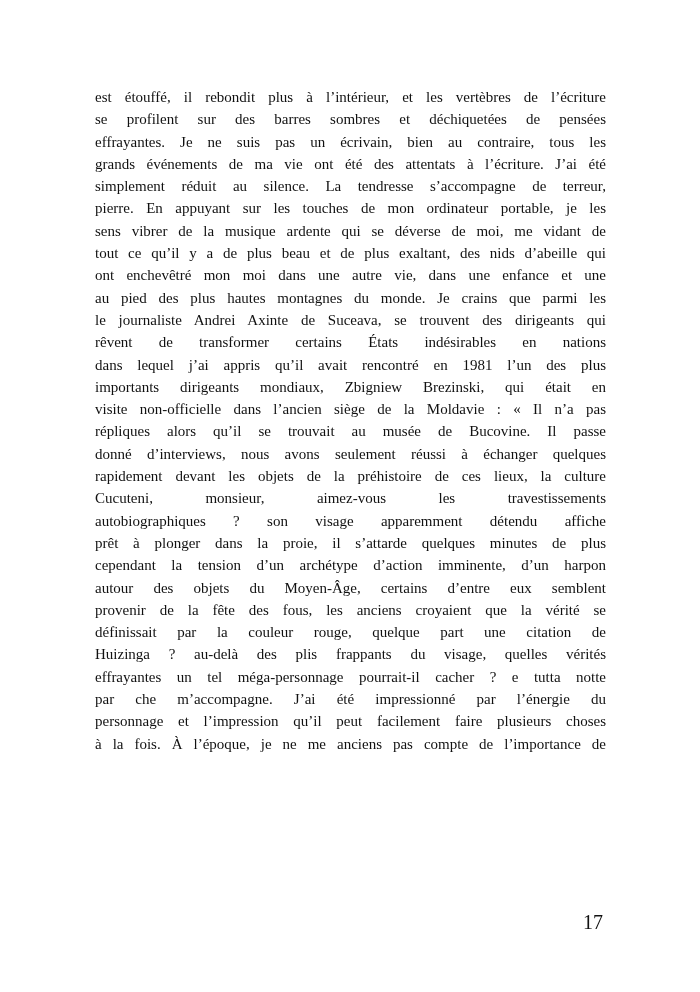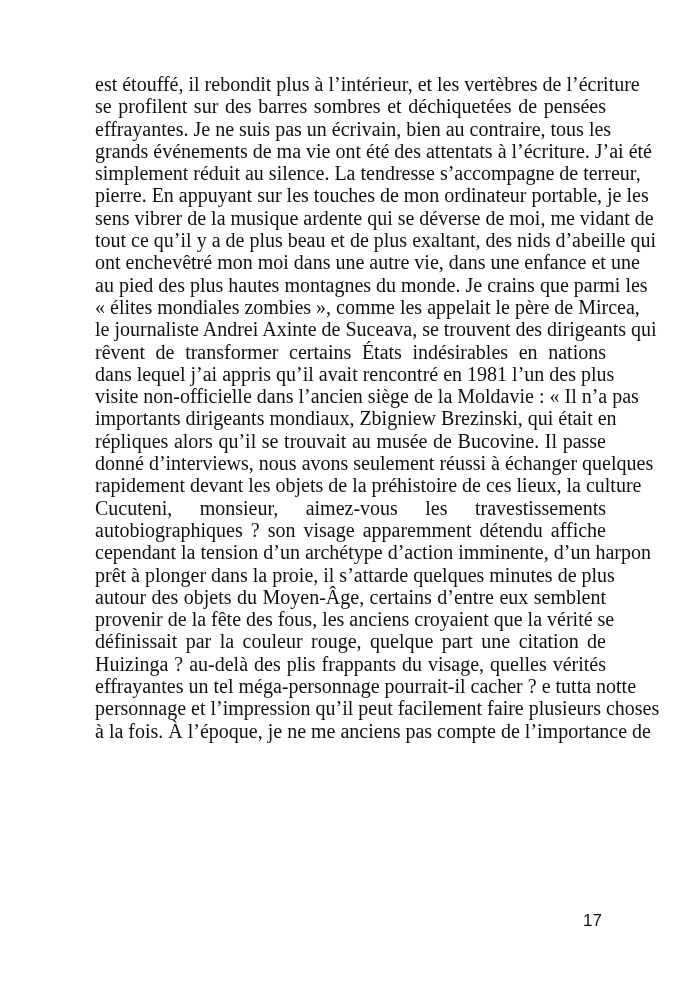--- a/index.html
+++ b/index.html
@@ -1,62 +1,62 @@
 <!DOCTYPE html>
 <html><head>
 <meta charset="utf-8">
 <style>
   html, body { margin: 0; padding: 0; background: #ffffff; }
   body { width: 700px; height: 992px; position: relative; overflow: hidden; }
   .page { position: absolute; left: 0; top: 0; width: 700px; height: 992px; background: #ffffff; }
   .text-block {
-    position: absolute; left: 95px; top: 73px; width: 511px;
-    font-family: "Liberation Serif", serif; font-size: 20px; line-height: 22.3px;
+    position: absolute; left: 95px; top: 86px; width: 511px;
+    font-family: "Liberation Serif", serif; font-size: 15px; line-height: 22.3px;
     color: #111111;
   }
   .line {
     display: block; height: 22.3px; white-space: nowrap;
     text-align: justify; text-align-last: justify;
   }
   .line b { font-weight: normal; }
   .page-number {
     position: absolute; left: 583px; top: 911px;
-    font-family: Liberation Sans, sans-serif; font-size: 17px; color: #111111;
+    font-family: Liberation Serif, serif; font-size: 20px; color: #111111;
   }
 </style>
 </head>
 <body>
 
 <div class="page">
   <div class="text-block" id="text-block">
       <div class="line"><span>est étouffé, il rebondit plus à l’intérieur, et les vertèbres de l’écriture</span></div>
       <div class="line"><span>se profilent sur des barres sombres et déchiquetées de pensées</span></div>
       <div class="line"><span>effrayantes. Je ne suis pas un écrivain, bien au contraire, tous les</span></div>
       <div class="line"><span>grands événements de ma vie ont été des attentats à l’écriture. J’ai été</span></div>
       <div class="line"><span>simplement réduit au silence. La tendresse s’accompagne de terreur,</span></div>
       <div class="line"><span>pierre. En appuyant sur les touches de mon ordinateur portable, je les</span></div>
       <div class="line"><span>sens vibrer de la musique ardente qui se déverse de moi, me vidant de</span></div>
       <div class="line"><span>tout ce qu’il y a de plus beau et de plus exaltant, des nids d’abeille qui</span></div>
       <div class="line"><span>ont enchevêtré mon moi dans une autre vie, dans une enfance et une</span></div>
       <div class="line"><span>au pied des plus hautes montagnes du monde. Je crains que parmi les</span></div>
-      <div class="line"><span>« élites mondiales zombies », comme les appelait le père de Mircea,</span></div>
       <div class="line"><span>le journaliste Andrei Axinte de Suceava, se trouvent des dirigeants qui</span></div>
       <div class="line"><span>rêvent de transformer certains États indésirables en nations</span></div>
       <div class="line"><span>dans lequel j’ai appris qu’il avait rencontré en 1981 l’un des plus</span></div>
+      <div class="line"><span>importants dirigeants mondiaux, Zbigniew Brezinski, qui était en</span></div>
       <div class="line"><span>visite non-officielle dans l’ancien siège de la Moldavie : « Il n’a pas</span></div>
-      <div class="line"><span>importants dirigeants mondiaux, Zbigniew Brezinski, qui était en</span></div>
       <div class="line"><span>répliques alors qu’il se trouvait au musée de Bucovine. Il passe</span></div>
       <div class="line"><span>donné d’interviews, nous avons seulement réussi à échanger quelques</span></div>
       <div class="line"><span>rapidement devant les objets de la préhistoire de ces lieux, la culture</span></div>
       <div class="line"><span>Cucuteni, monsieur, aimez-vous les travestissements</span></div>
       <div class="line"><span>autobiographiques ? son visage apparemment détendu affiche</span></div>
+      <div class="line"><span>prêt à plonger dans la proie, il s’attarde quelques minutes de plus</span></div>
       <div class="line"><span>cependant la tension d’un archétype d’action imminente, d’un harpon</span></div>
-      <div class="line"><span>prêt à plonger dans la proie, il s’attarde quelques minutes de plus</span></div>
       <div class="line"><span>autour des objets du Moyen-Âge, certains d’entre eux semblent</span></div>
       <div class="line"><span>provenir de la fête des fous, les anciens croyaient que la vérité se</span></div>
       <div class="line"><span>définissait par la couleur rouge, quelque part une citation de</span></div>
       <div class="line"><span>Huizinga ? au-delà des plis frappants du visage, quelles vérités</span></div>
       <div class="line"><span>effrayantes un tel méga-personnage pourrait-il cacher ? </span><b>e tutta notte</b></div>
+      <div class="line"><b>par che m’accompagne</b><span>. J’ai été impressionné par l’énergie du</span></div>
       <div class="line"><span>personnage et l’impression qu’il peut facilement faire plusieurs choses</span></div>
       <div class="line"><span>à la fois. À l’époque, je ne me anciens pas compte de l’importance de</span></div>
     </div>
   <div class="page-number">17</div>
 </div>
 
 </body></html>

